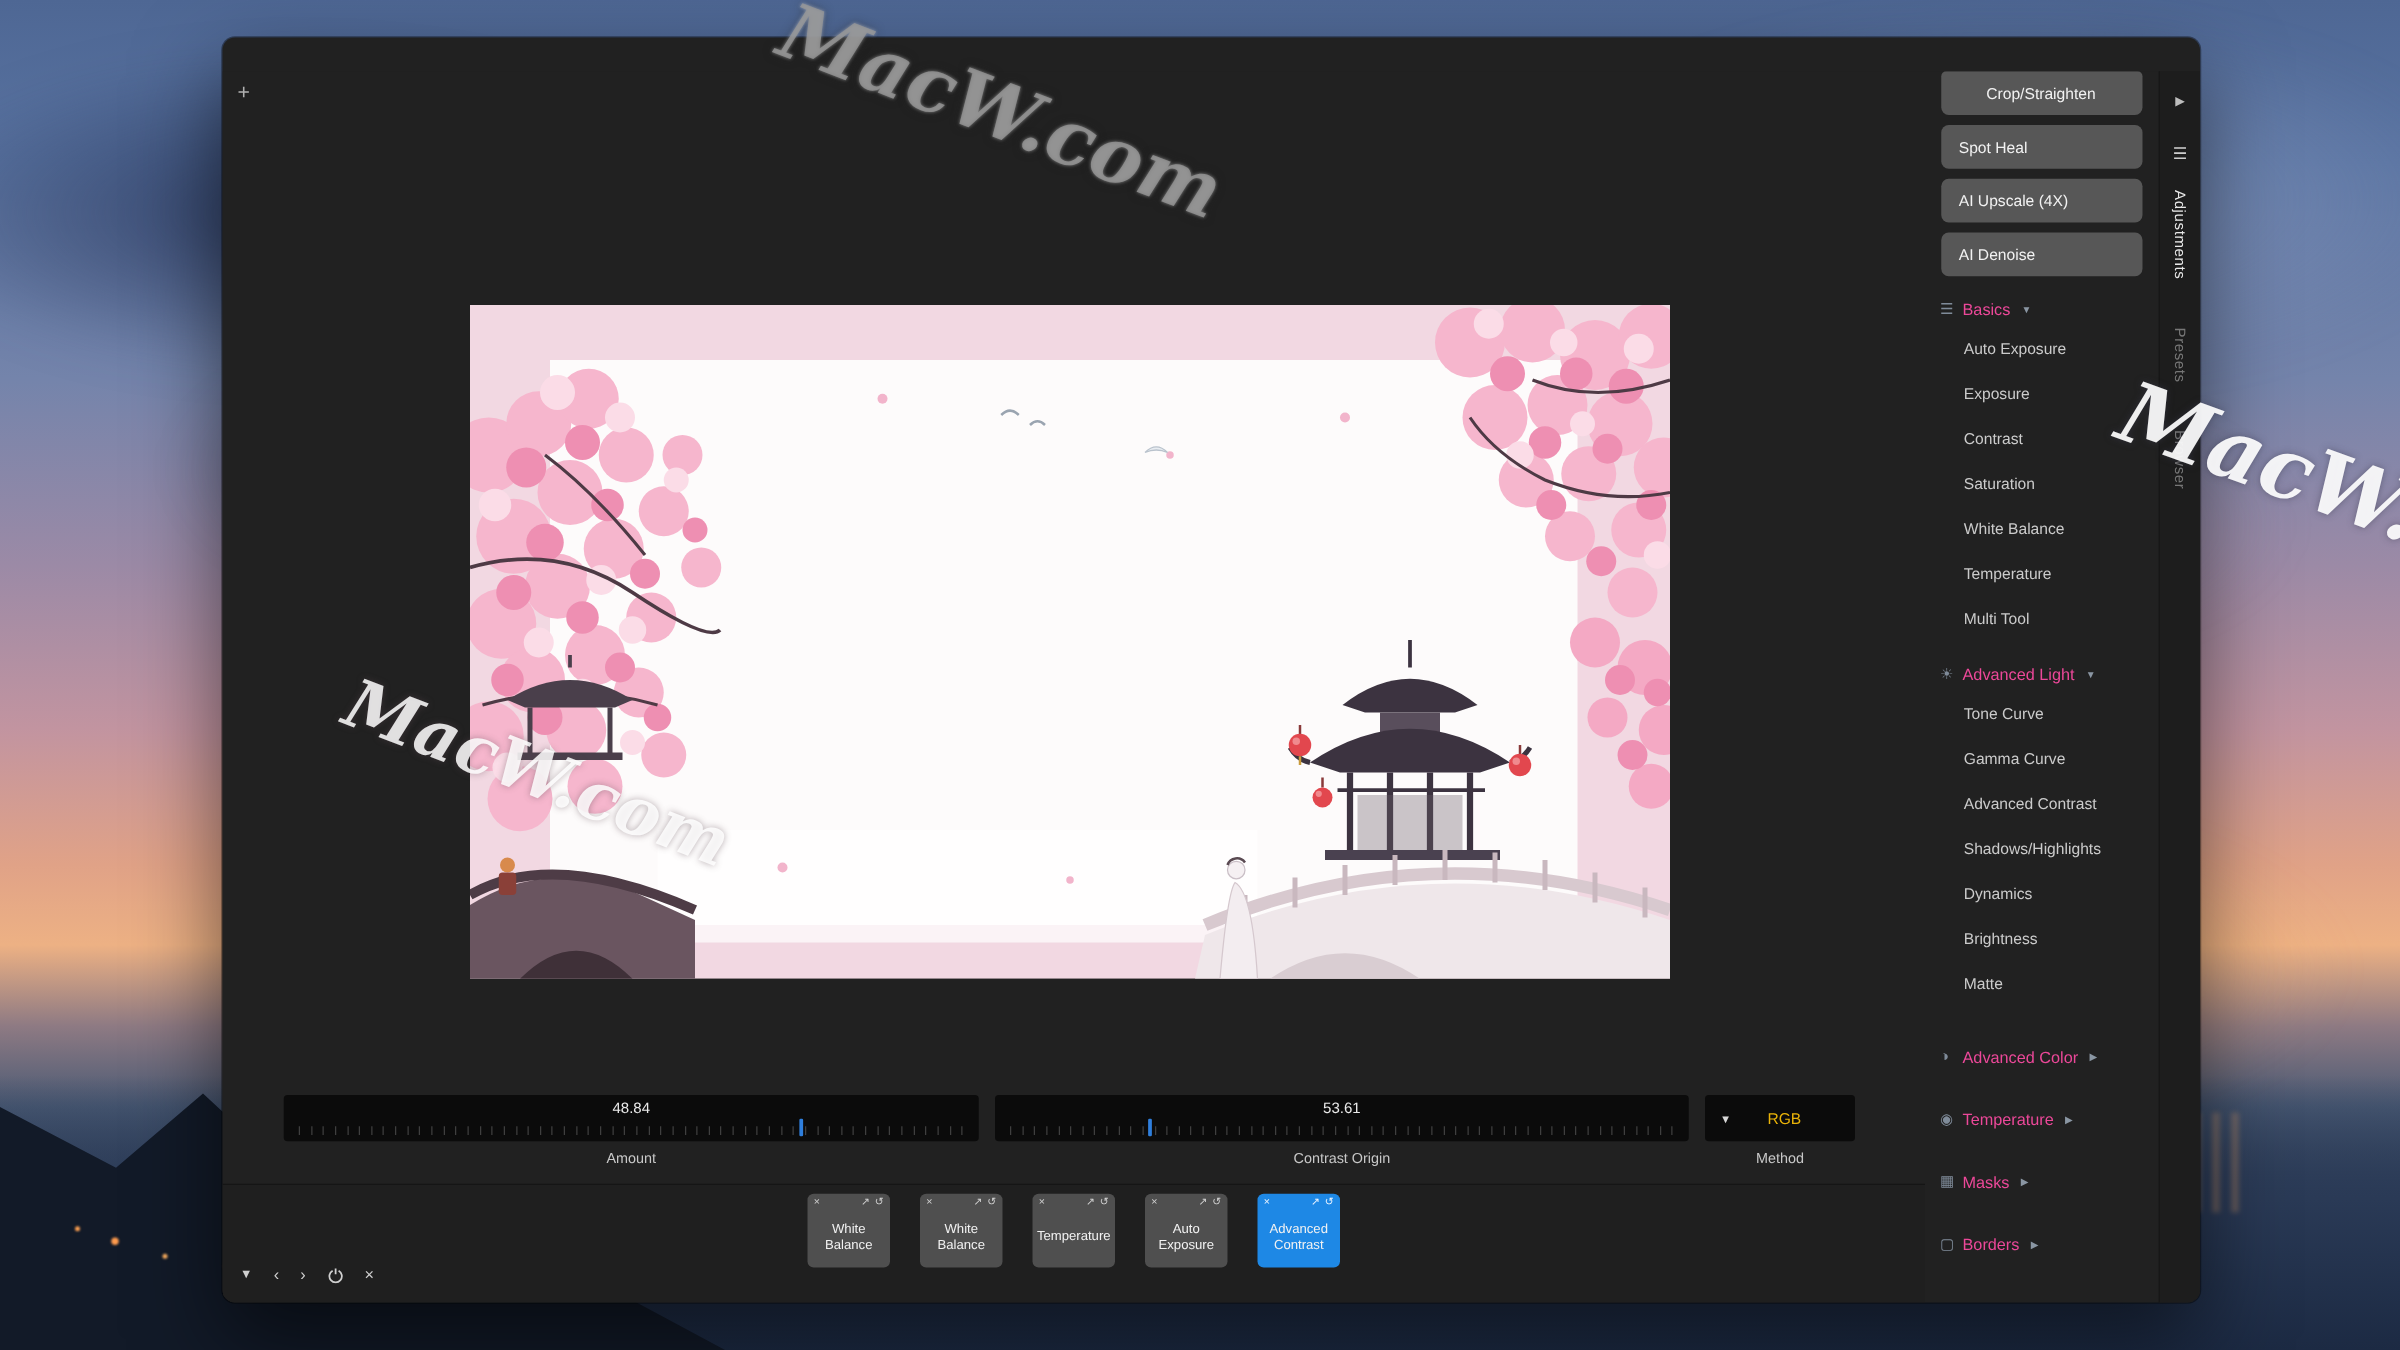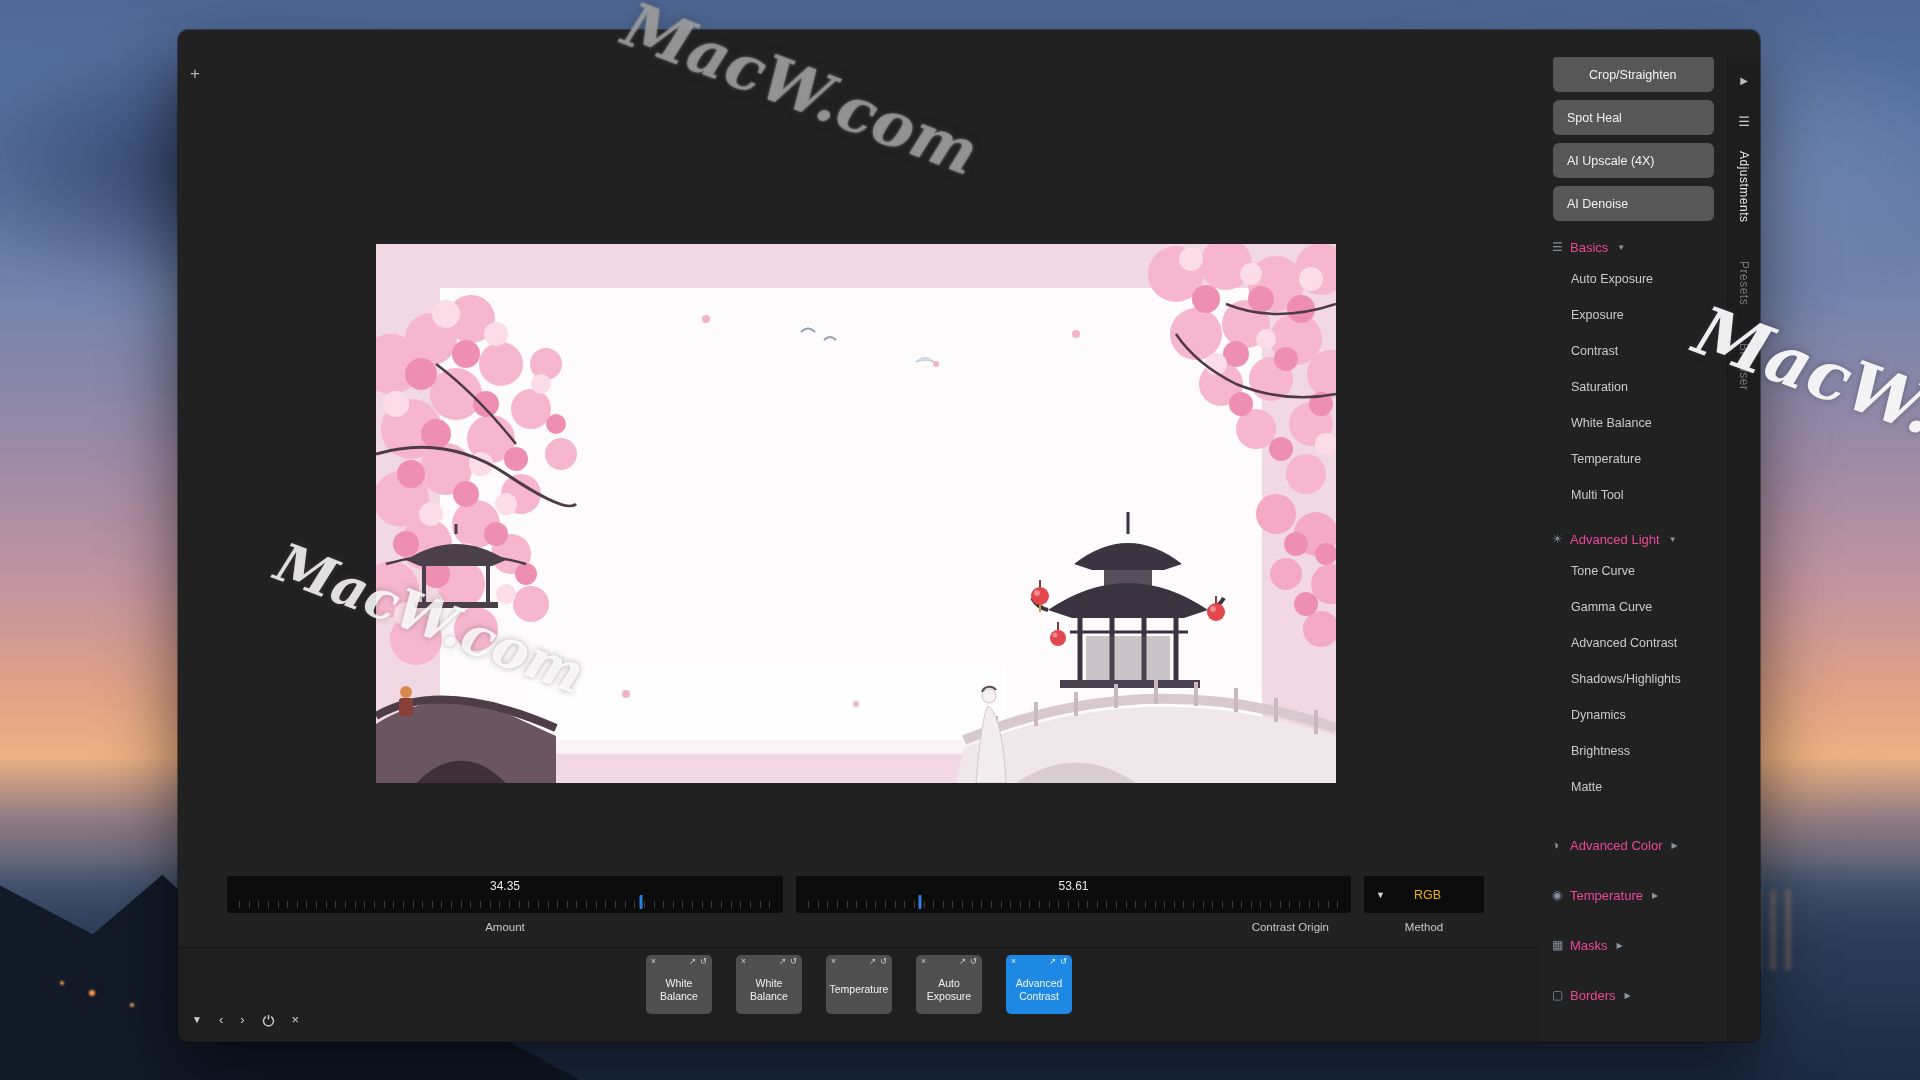--- a/index.html
+++ b/index.html
@@ -50,21 +50,21 @@
   
   .slider { position:absolute; top:819px; height:37px; background:#0b0b0b; border-radius:3px; }
   .slider-1 { left:49px; width:556px; }
   .slider-2 { left:618px; width:555px; }
   .slider .value { text-align:center; color:#eaeaea; font-size:12px; margin-top:3px; }
   .ticks { position:absolute; left:12px; right:12px; bottom:5px; height:12px; display:flex; justify-content:space-between; align-items:flex-end; }
   .tick { width:1px; height:7px; background:#3f3f3f; }
   .handle { position:absolute; bottom:-1px; width:3px; height:14px; background:#2f7fdd; transform:translateX(-50%); border-radius:1px; }
   .ctl-label { position:absolute; top:864px; text-align:center; color:#c8c8c8; font-size:11.5px; }
   .lab-1 { left:49px; width:556px; }
-  .lab-2 { left:596px; width:555px;text-align:right; }
+  .lab-2 { left:618px; width:555px; }
   .lab-3 { left:1186px; width:120px; }
   .method-box { position:absolute; left:1186px; top:819px; width:120px; height:37px; background:#0b0b0b; border-radius:3px;
     display:flex; align-items:center; }
   .method-box .dd { color:#d8d8d8; font-size:9px; margin-left:12px; }
   .method-box .mval { flex:1; text-align:center; color:#eab308; font-size:12.5px; margin-right:14px; }
 
   .divider { position:absolute; left:0; top:890px; width:1362px; height:1px; background:#151515; }
   .bottom-zone { position:absolute; left:0; top:891px; width:1362px; bottom:0; background:#1f1f1f; }
 
   
@@ -305,21 +305,21 @@
 
         <path d="M0 539 L0 480 Q60 442 132 470 L180 492 L180 539 Z" fill="#6a5560"></path>
         <path d="M0 472 Q66 434 180 484" stroke="#4e3c46" stroke-width="8" fill="none"></path>
         <path d="M40 539 Q85 494 130 539 Z" fill="#3f3038"></path>
         <circle cx="30" cy="448" r="6" fill="#d88a4c"></circle>
         <rect x="23" y="454" width="14" height="18" rx="3" fill="#8a4038"></rect>
       </svg>
     </div>
 
     <div class="slider slider-1">
-      <div class="value">34.35</div>
+      <div class="value">48.84</div>
       <div class="ticks">
         <span class="handle" style="left: 75.5%;"></span>
       <span class="tick"></span>
           <span class="tick"></span>
           <span class="tick"></span>
           <span class="tick"></span>
           <span class="tick"></span>
           <span class="tick"></span>
           <span class="tick"></span>
           <span class="tick"></span>

